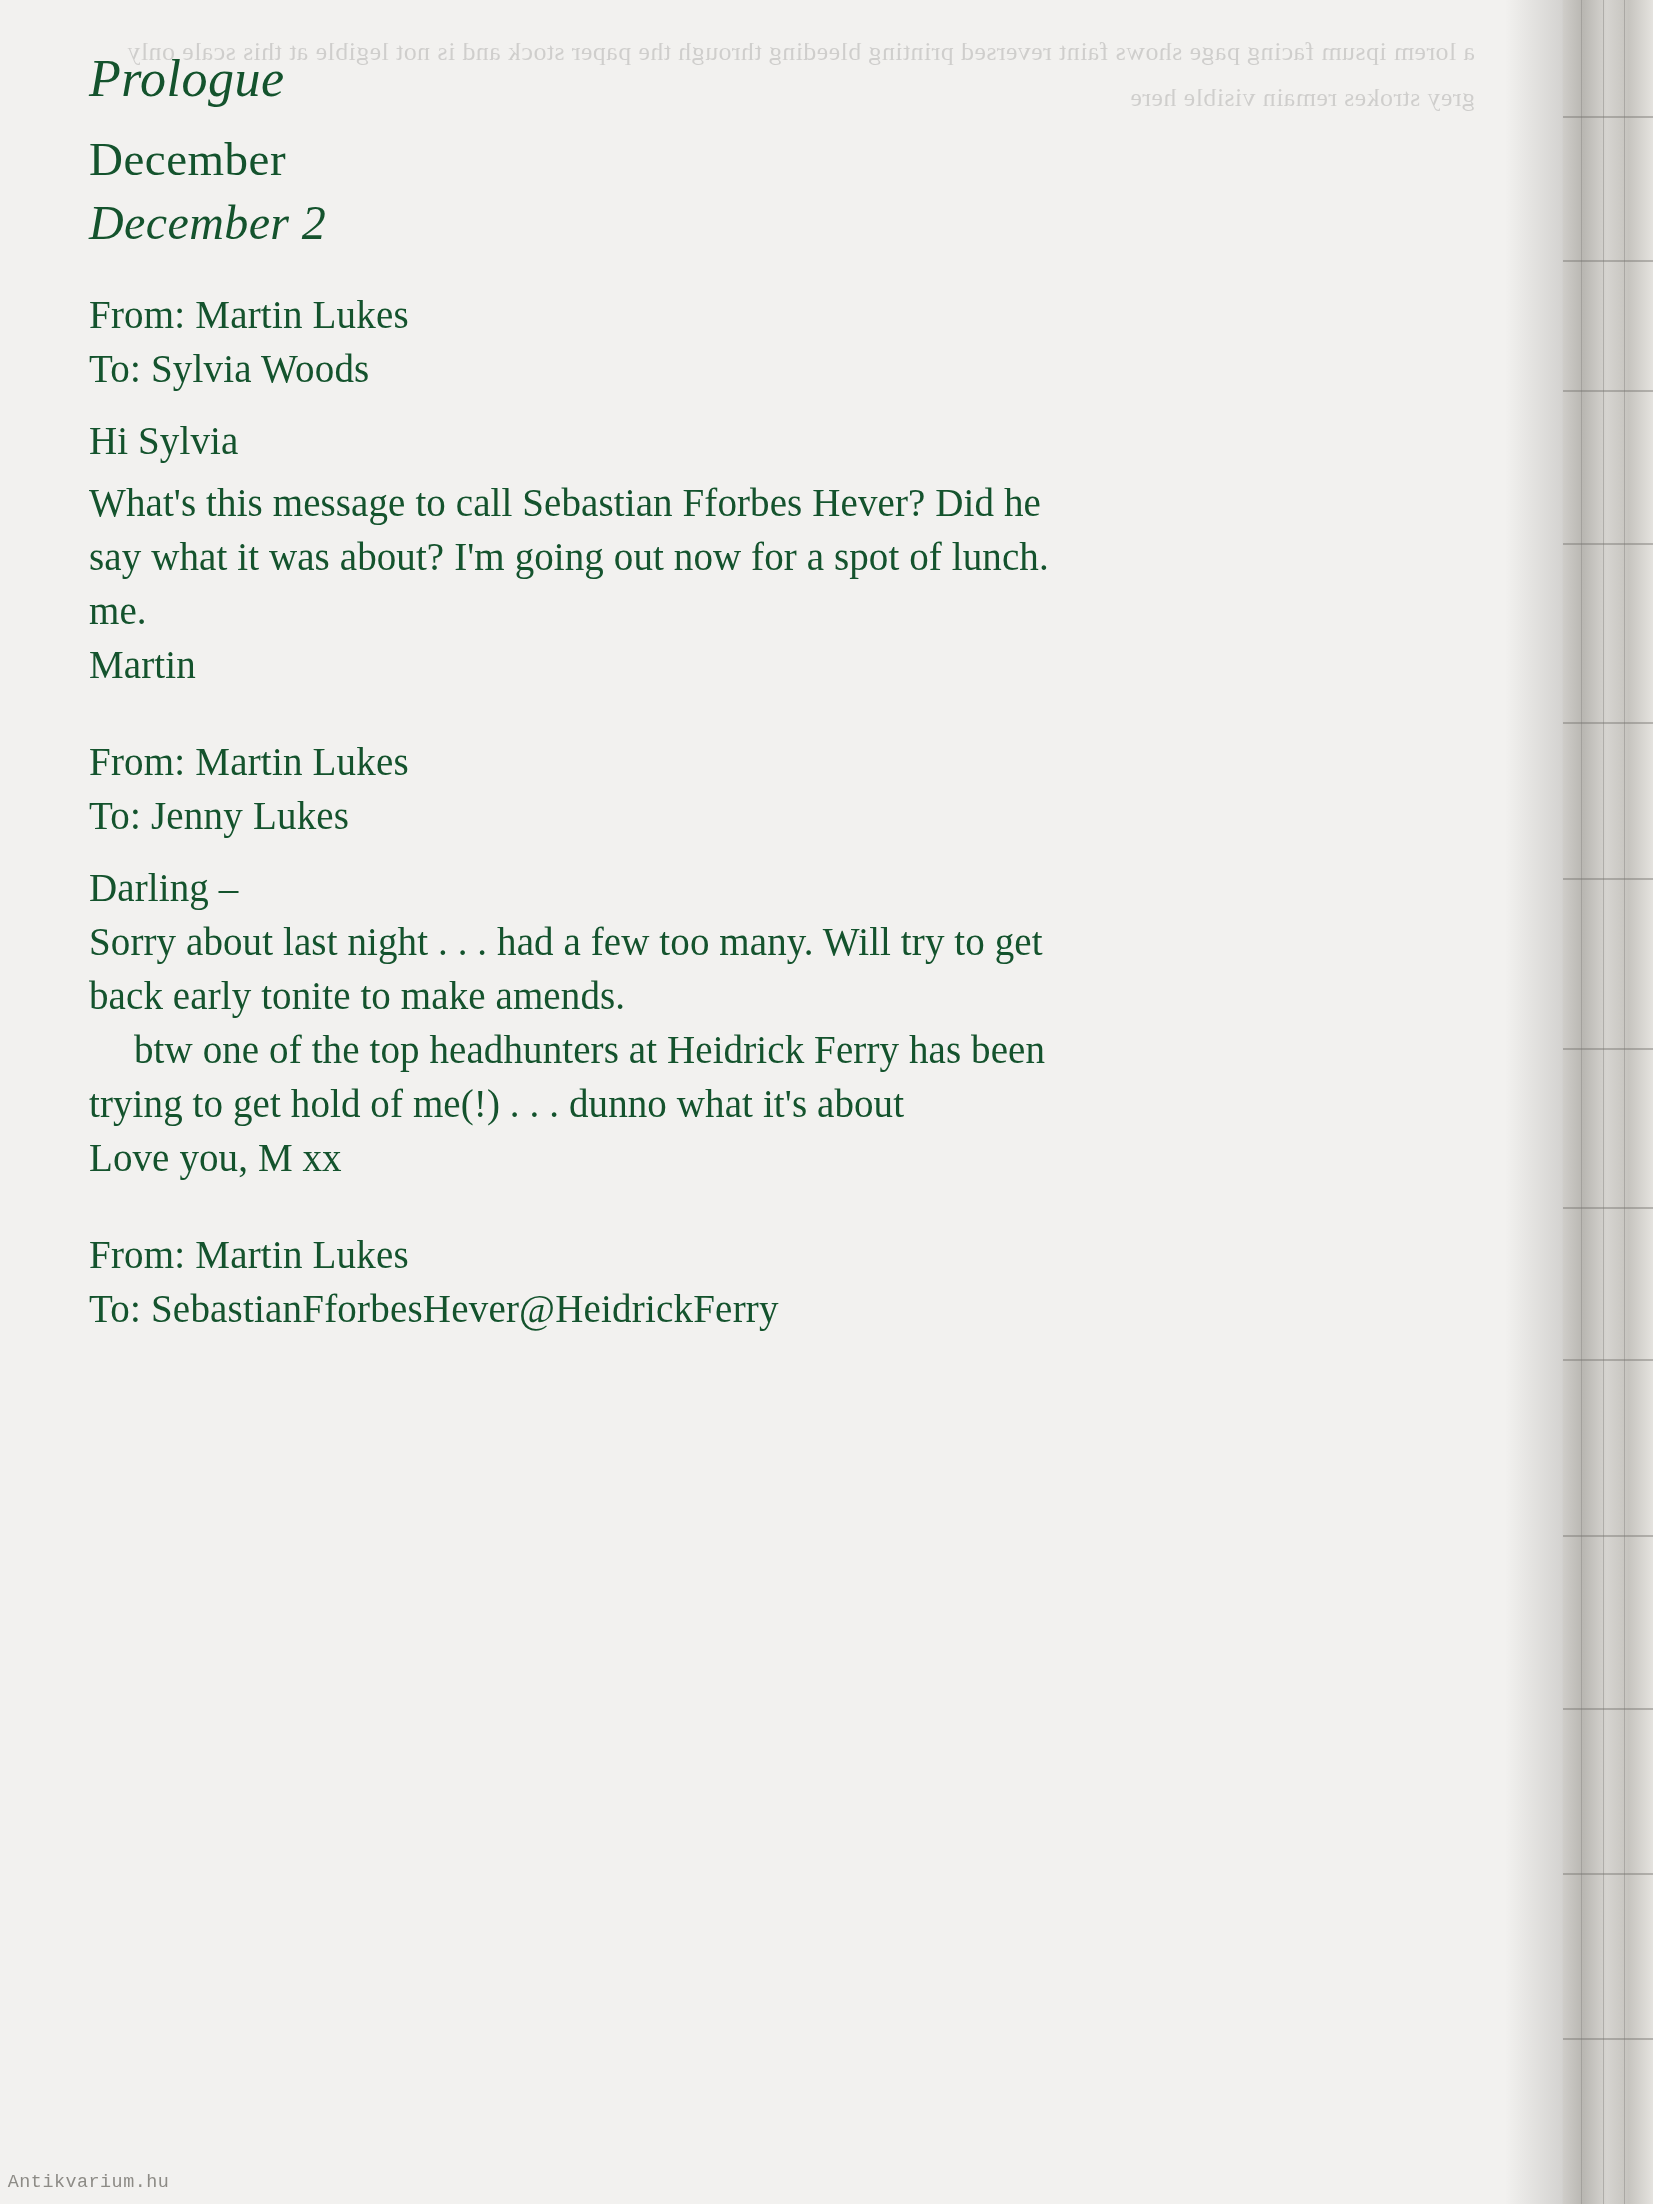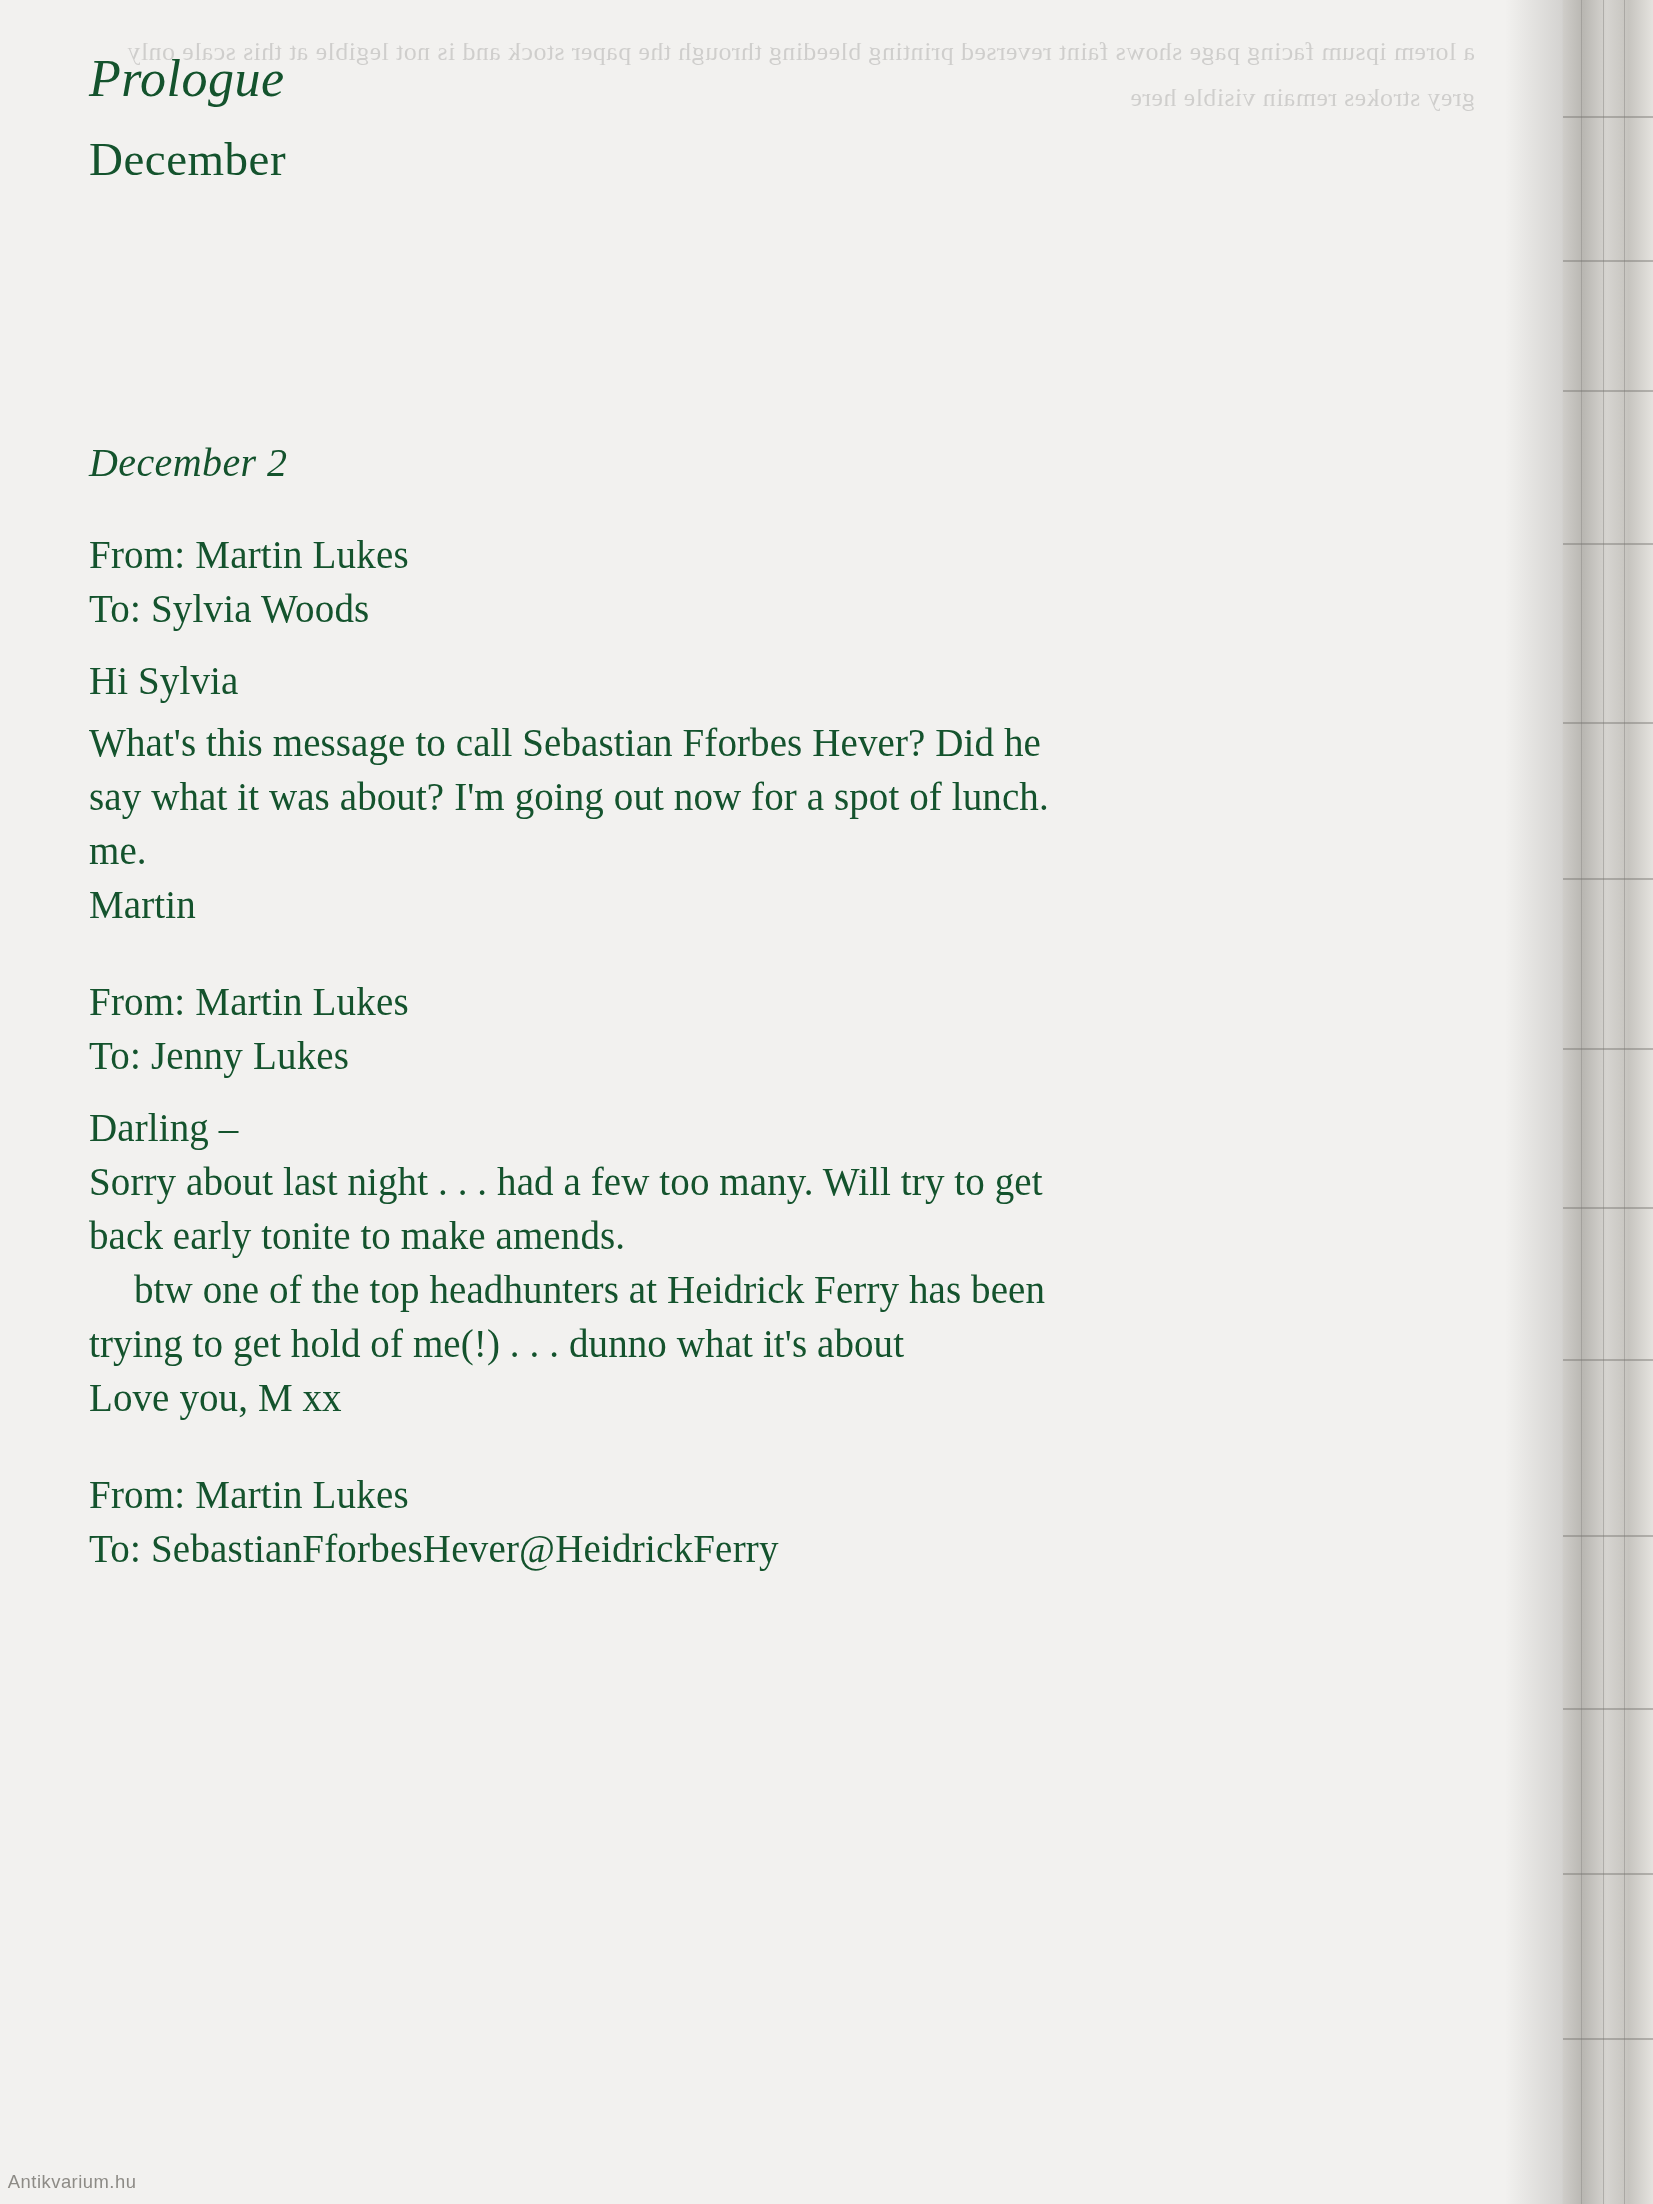--- a/index.html
+++ b/index.html
@@ -89,23 +89,22 @@
     letter-spacing: 0.5px;
   }
   .chapter {
     font-size: 47px;
     line-height: 82px;
     margin-top: 9.7px;
     letter-spacing: 0.5px;
   }
   .datehead {
     font-style: italic;
-    font-size: 40px;
+    font-size: 48px;
     line-height: 45px;
-    margin-top: 240px;
     letter-spacing: 0.4px;
   }
   .block {
     font-size: 39px;
     line-height: 54px;
     margin-top: 43px;
     letter-spacing: 0.2px;
   }
   .body {
     font-size: 39px;
@@ -116,21 +115,21 @@
   }
   .body .indent { display: inline-block; width: 45px; }
   .nojust { text-align: left; }
   .line { display: block; }
 
   
   #watermark {
     position: absolute;
     left: 7.8px;
     bottom: 11.6px;
-    font-family: Liberation Sans, sans-serif;
+    font-family: Liberation Mono, monospace;
     font-size: 18.4px;
     color: #8d8b86;
     letter-spacing: 0.5px;
   }
 </style>
 </head>
 <body>
 
 <div id="page">
 

